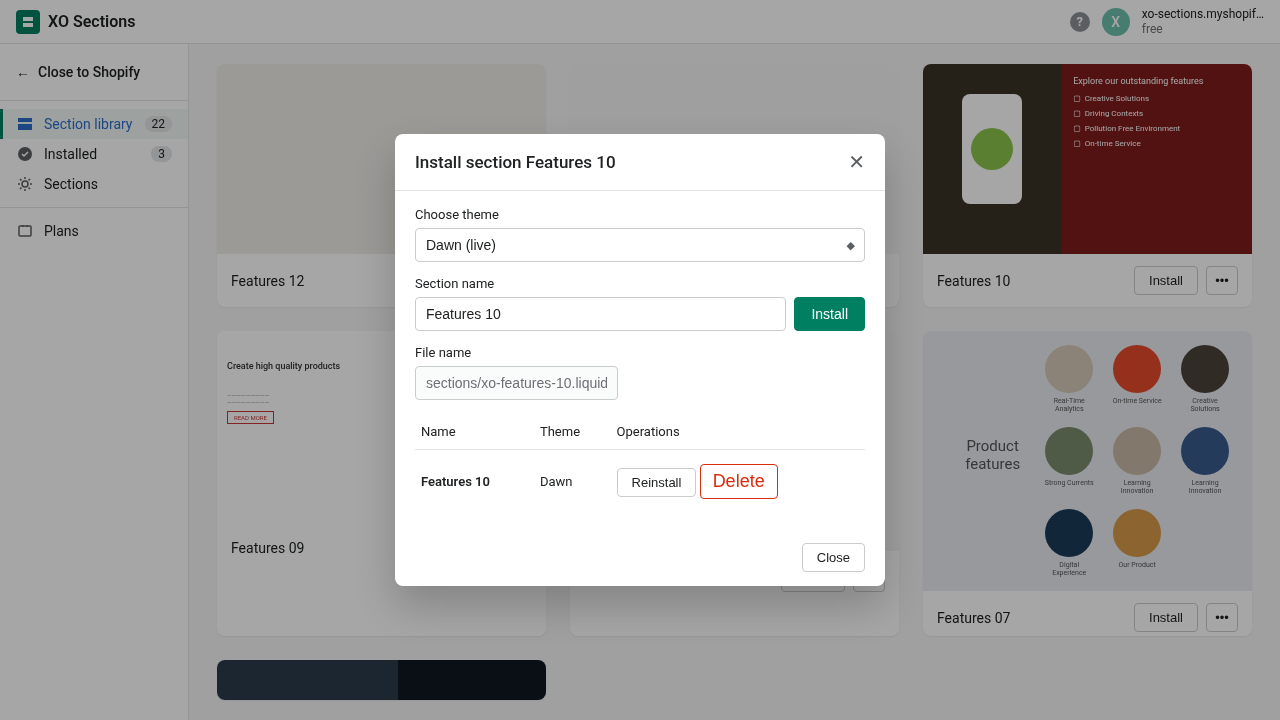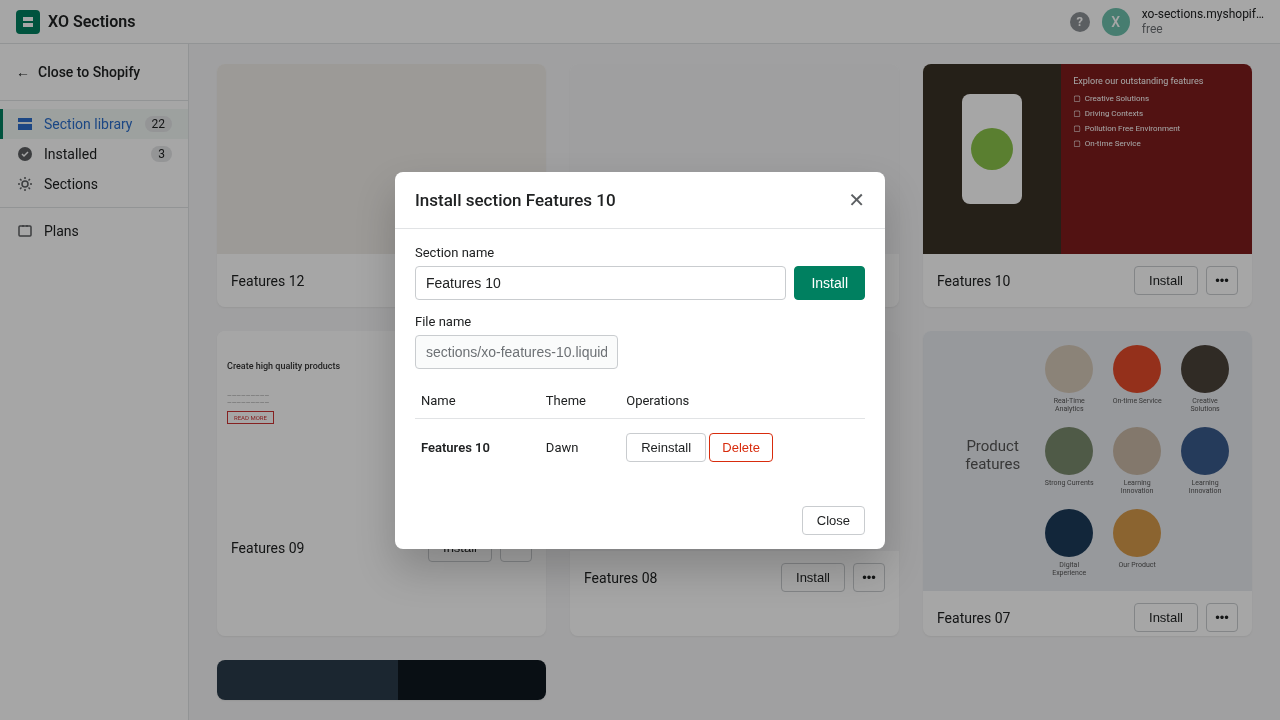--- a/index.html
+++ b/index.html
@@ -50,21 +50,21 @@
 .select { width: 100%; padding: 8px 10px; border: 1px solid #c9cccf; border-radius: 4px; font-size: 14px; appearance: none; background: #fff; color: #202223; }
 .select-caret { position: absolute; right: 10px; top: 50%; transform: translateY(-50%); pointer-events: none; font-size: 11px; color: #5c5f62; }
 .input-row { display: flex; gap: 8px; }
 .input { flex: 1; padding: 8px 10px; border: 1px solid #c9cccf; border-radius: 4px; font-size: 14px; color: #202223; }
 .input:disabled { background: #fafbfb; color: #6d7175; }
 .btn-primary { background: #008060; color: #fff; border: 1px solid #008060; padding: 8px 16px; border-radius: 4px; font-size: 14px; font-weight: 500; cursor: pointer; }
 .table { width: 100%; border-collapse: collapse; margin-top: 6px; }
 .table th { text-align: left; font-weight: 400; font-size: 13px; color: #202223; padding: 10px 6px; border-bottom: 1px solid #e1e3e5; }
 .table td { font-size: 13px; color: #202223; padding: 14px 6px; }
 .table td:first-child { font-weight: 600; }
-.btn-outline-red { border: 1px solid #d82c0d; color: #d82c0d; background: #fff; padding: 6px 12px; border-radius: 4px; font-size: 13px; cursor: pointer; }
+.btn-outline-red { border: 1px solid #d82c0d; color: #d82c0d; background: #fff; padding: 6px 12px; border-radius: 4px; font-size: 18px; cursor: pointer; }
 .modal-footer { padding: 14px 20px; display: flex; justify-content: flex-end; }
 
 
 .thumb-dark { background: linear-gradient(90deg, #2a3b4a 55%, #0e1820 55%); }
 .thumb-light { background: #f4f5f6; }
 .thumb-12 { background: #f0ede8; display:flex; align-items:center; justify-content:center; }
 .thumb-09 { background:#fff; position:relative; }
 .thumb-09 .left { position:absolute; left:10px; top:30px; width:45%; font-size:9px; color:#333; }
 .thumb-09 .right { position:absolute; right:0; top:0; bottom:0; width:45%; }
 .thumb-09 .block1 { position:absolute; right:0; top:0; width:100%; height:50%; background:#1a4d5c; display:flex; align-items:center; justify-content:center; color:#fff; font-size:9px; }
@@ -321,20 +321,29 @@
 </div>
 
 <div class="overlay">
   <div class="modal">
     <div class="modal-header">
       <div class="modal-title">Install section Features 10</div>
       <button class="close-x">✕</button>
     </div>
     <div class="modal-body">
       <div class="form-group">
+        <label class="form-label">Choose theme</label>
+        <div class="select-wrap">
+          <select class="select">
+            <option>Dawn (live)</option>
+          </select>
+          <span class="select-caret">◆</span>
+        </div>
+      </div>
+      <div class="form-group">
         <label class="form-label">Section name</label>
         <div class="input-row">
           <input class="input" value="Features 10" style="">
           <button class="btn-primary">Install</button>
         </div>
       </div>
       <div class="form-group">
         <label class="form-label">File name</label>
         <input class="input" disabled="" value="sections/xo-features-10.liquid" style="">
       </div>

